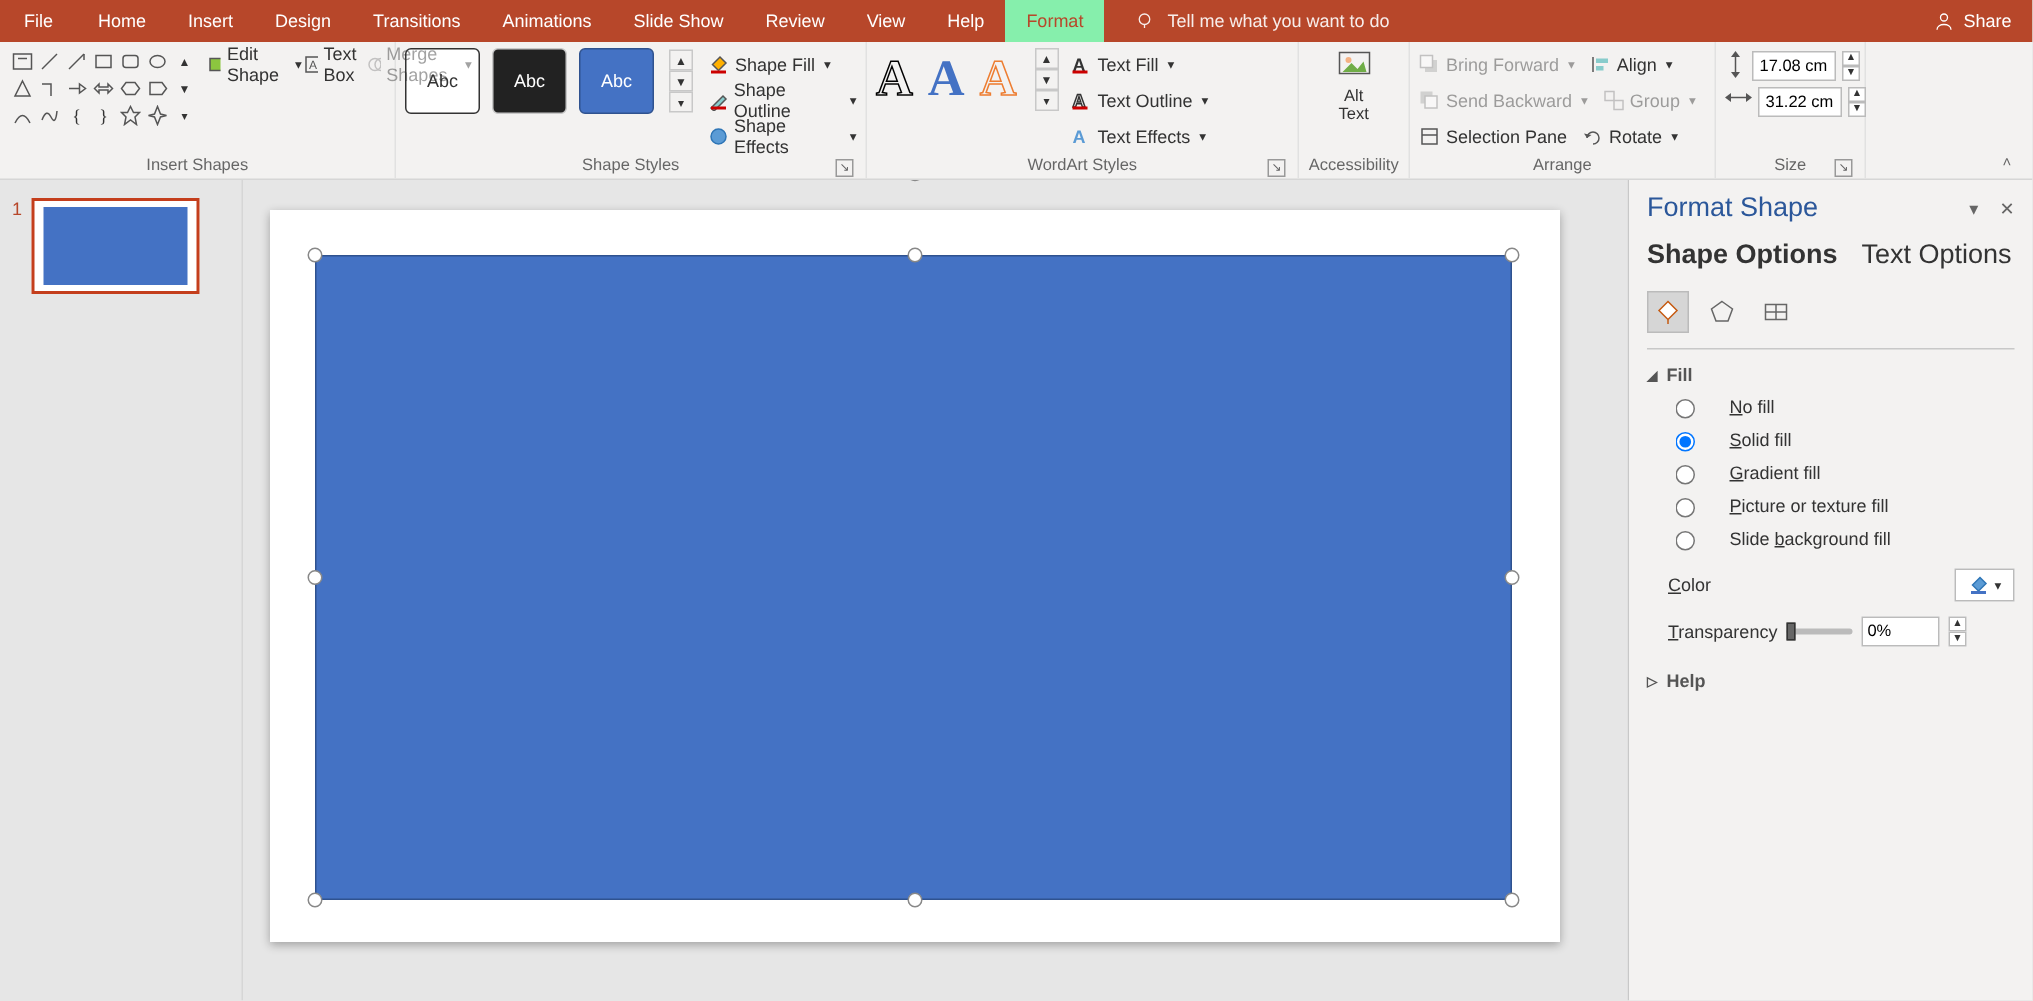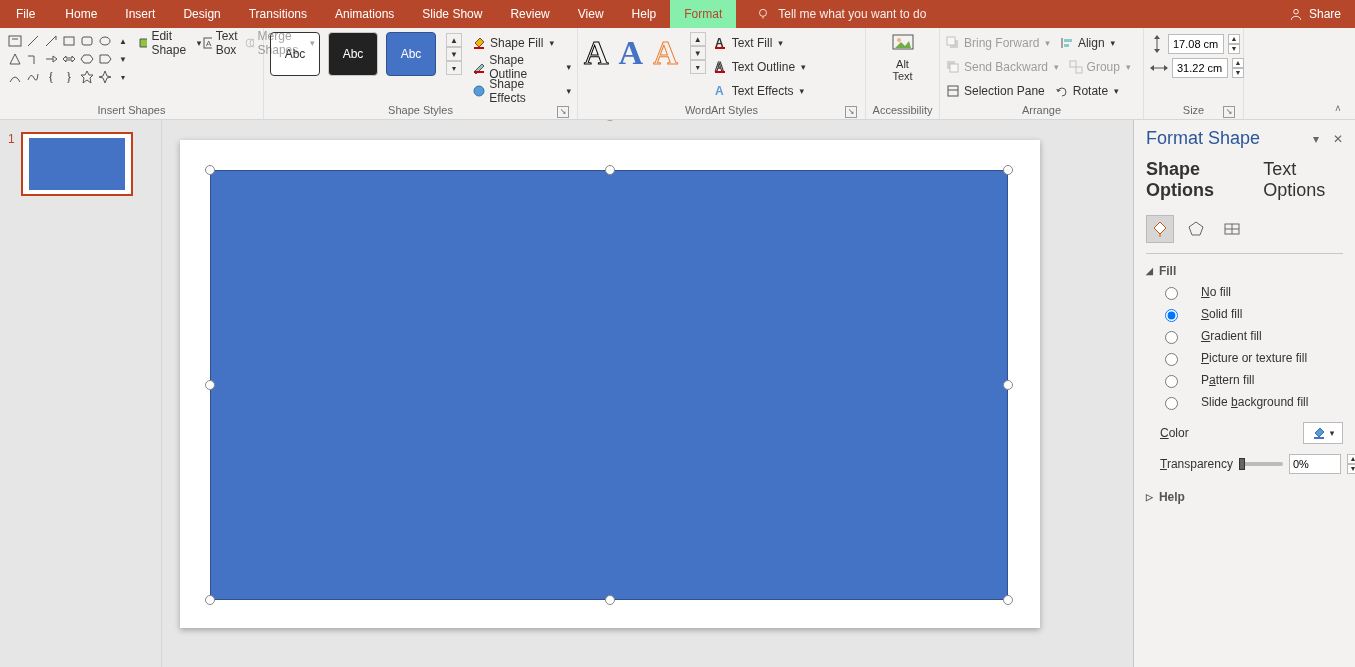--- a/index.html
+++ b/index.html
@@ -45,41 +45,41 @@
   
   .acc { display:flex;flex-direction:column;align-items:center;justify-content:center;width:50px;cursor:pointer;gap:2px;font-size:11px;text-align:center;}
   
   
   .arrange-cmds {display:flex;flex-direction:column;gap:2px;}
   .arrange-row {display:flex;gap:10px;}
   .arrange-row div{display:flex;align-items:center;gap:4px;cursor:pointer;height:22px;font-size:12px;}
 
   
   .size-rows {display:flex;flex-direction:column;gap:4px;padding-top:2px;}
-  .size-row {display:flex;align-items:center;gap:4px;}
+  .size-row {display:flex;align-items:flex-start;gap:4px;}
   .size-row input{ width:56px;height:20px;font-size:11px;border:1px solid #bbb;text-align:left;padding:0 4px;}
   .spin-btns {display:flex;flex-direction:column;}
   .spin-btns div{width:12px;height:10px;border:1px solid #bbb;font-size:7px;line-height:8px;text-align:center;cursor:pointer;background:#fff;}
 
   
   .main {display:flex;height:547px;}
   .thumb-panel{width:162px;background:#e6e6e6;padding:12px 8px;border-right:1px solid #d6d6d6;}
   .thumb-row{display:flex;gap:6px;align-items:flex-start;}
   .thumb-num{font-size:12px;color:#b7472a;}
   .thumb{width:112px;height:64px;background:#fff;border:2px solid #c43e1c;display:flex;justify-content:center;align-items:center;cursor:pointer;}
   .thumb-shape{width:96px;height:52px;background:#4472c4;}
   
   .canvas-area{flex:1;position:relative;background:#e6e6e6;overflow:hidden;}
   .slide{position:absolute;left:18px;top:20px;width:860px;height:488px;background:#fff;box-shadow:0 2px 6px rgba(0,0,0,.3);}
   .rect-shape{position:absolute;left:30px;top:30px;width:798px;height:430px;background:#4472c4;border:1px solid #2f528f;cursor:move;}
   .handle{position:absolute;width:10px;height:10px;background:#fff;border:1px solid #888;border-radius:50%;}
   .rot-handle{position:absolute;left:50%;top:-34px;transform:translateX(-50%);width:16px;height:16px;cursor:pointer;color:#888;}
 
   
-  .fmt-pane{width:222px;background:#f3f2f1;border-left:1px solid #c8c8c8;padding:8px 12px;overflow:auto;}
+  .fmt-pane{width:270px;background:#f3f2f1;border-left:1px solid #c8c8c8;padding:8px 12px;overflow:auto;}
   .fmt-title{font-size:18px;color:#2b579a;display:flex;align-items:center;justify-content:space-between;}
   .fmt-title .ctl{display:flex;gap:14px;color:#666;font-size:12px;}
   .fmt-tabs{display:flex;gap:16px;margin-top:10px;font-size:18px;}
   .fmt-tabs div{cursor:pointer;padding-bottom:4px;}
   .fmt-tabs .sel{font-weight:bold;}
   .fmt-icons{display:flex;gap:8px;margin-top:10px;}
   .fmt-icons div{width:28px;height:28px;display:flex;justify-content:center;align-items:center;cursor:pointer;}
   .fmt-icons .sel{background:#d6d6d6;border:1px solid #bbb;}
   .fmt-hr{border-top:1px solid #c8c8c8;margin:10px 0;}
   .section-head{display:flex;align-items:center;gap:6px;color:#555;font-size:12px;font-weight:bold;cursor:pointer;margin:6px 0;}
@@ -522,24 +522,20 @@
       <label>
           <input type="radio" name="fill" style="">
           <span><u>G</u>radient fill</span>
         </label>
       <label>
           <input type="radio" name="fill" style="">
           <span><u>P</u>icture or texture fill</span>
         </label>
       <label>
           <input type="radio" name="fill" style="">
-          <span>P<u>a</u>ttern fill</span>
-        </label>
-      <label>
-          <input type="radio" name="fill" style="">
           <span>Slide <u>b</u>ackground fill</span>
         </label>
     </div>
     <div class="color-row">
       <span><u>C</u>olor</span>
       <div class="color-btn">
           <svg width="14" height="14">
             <path d="M3 7 L8 2 L12 6 L7 11 Z" fill="#5b9bd5" stroke="#2e75b6"></path>
             <rect x="2" y="11" width="10" height="2" fill="#4472c4"></rect>
           </svg>

